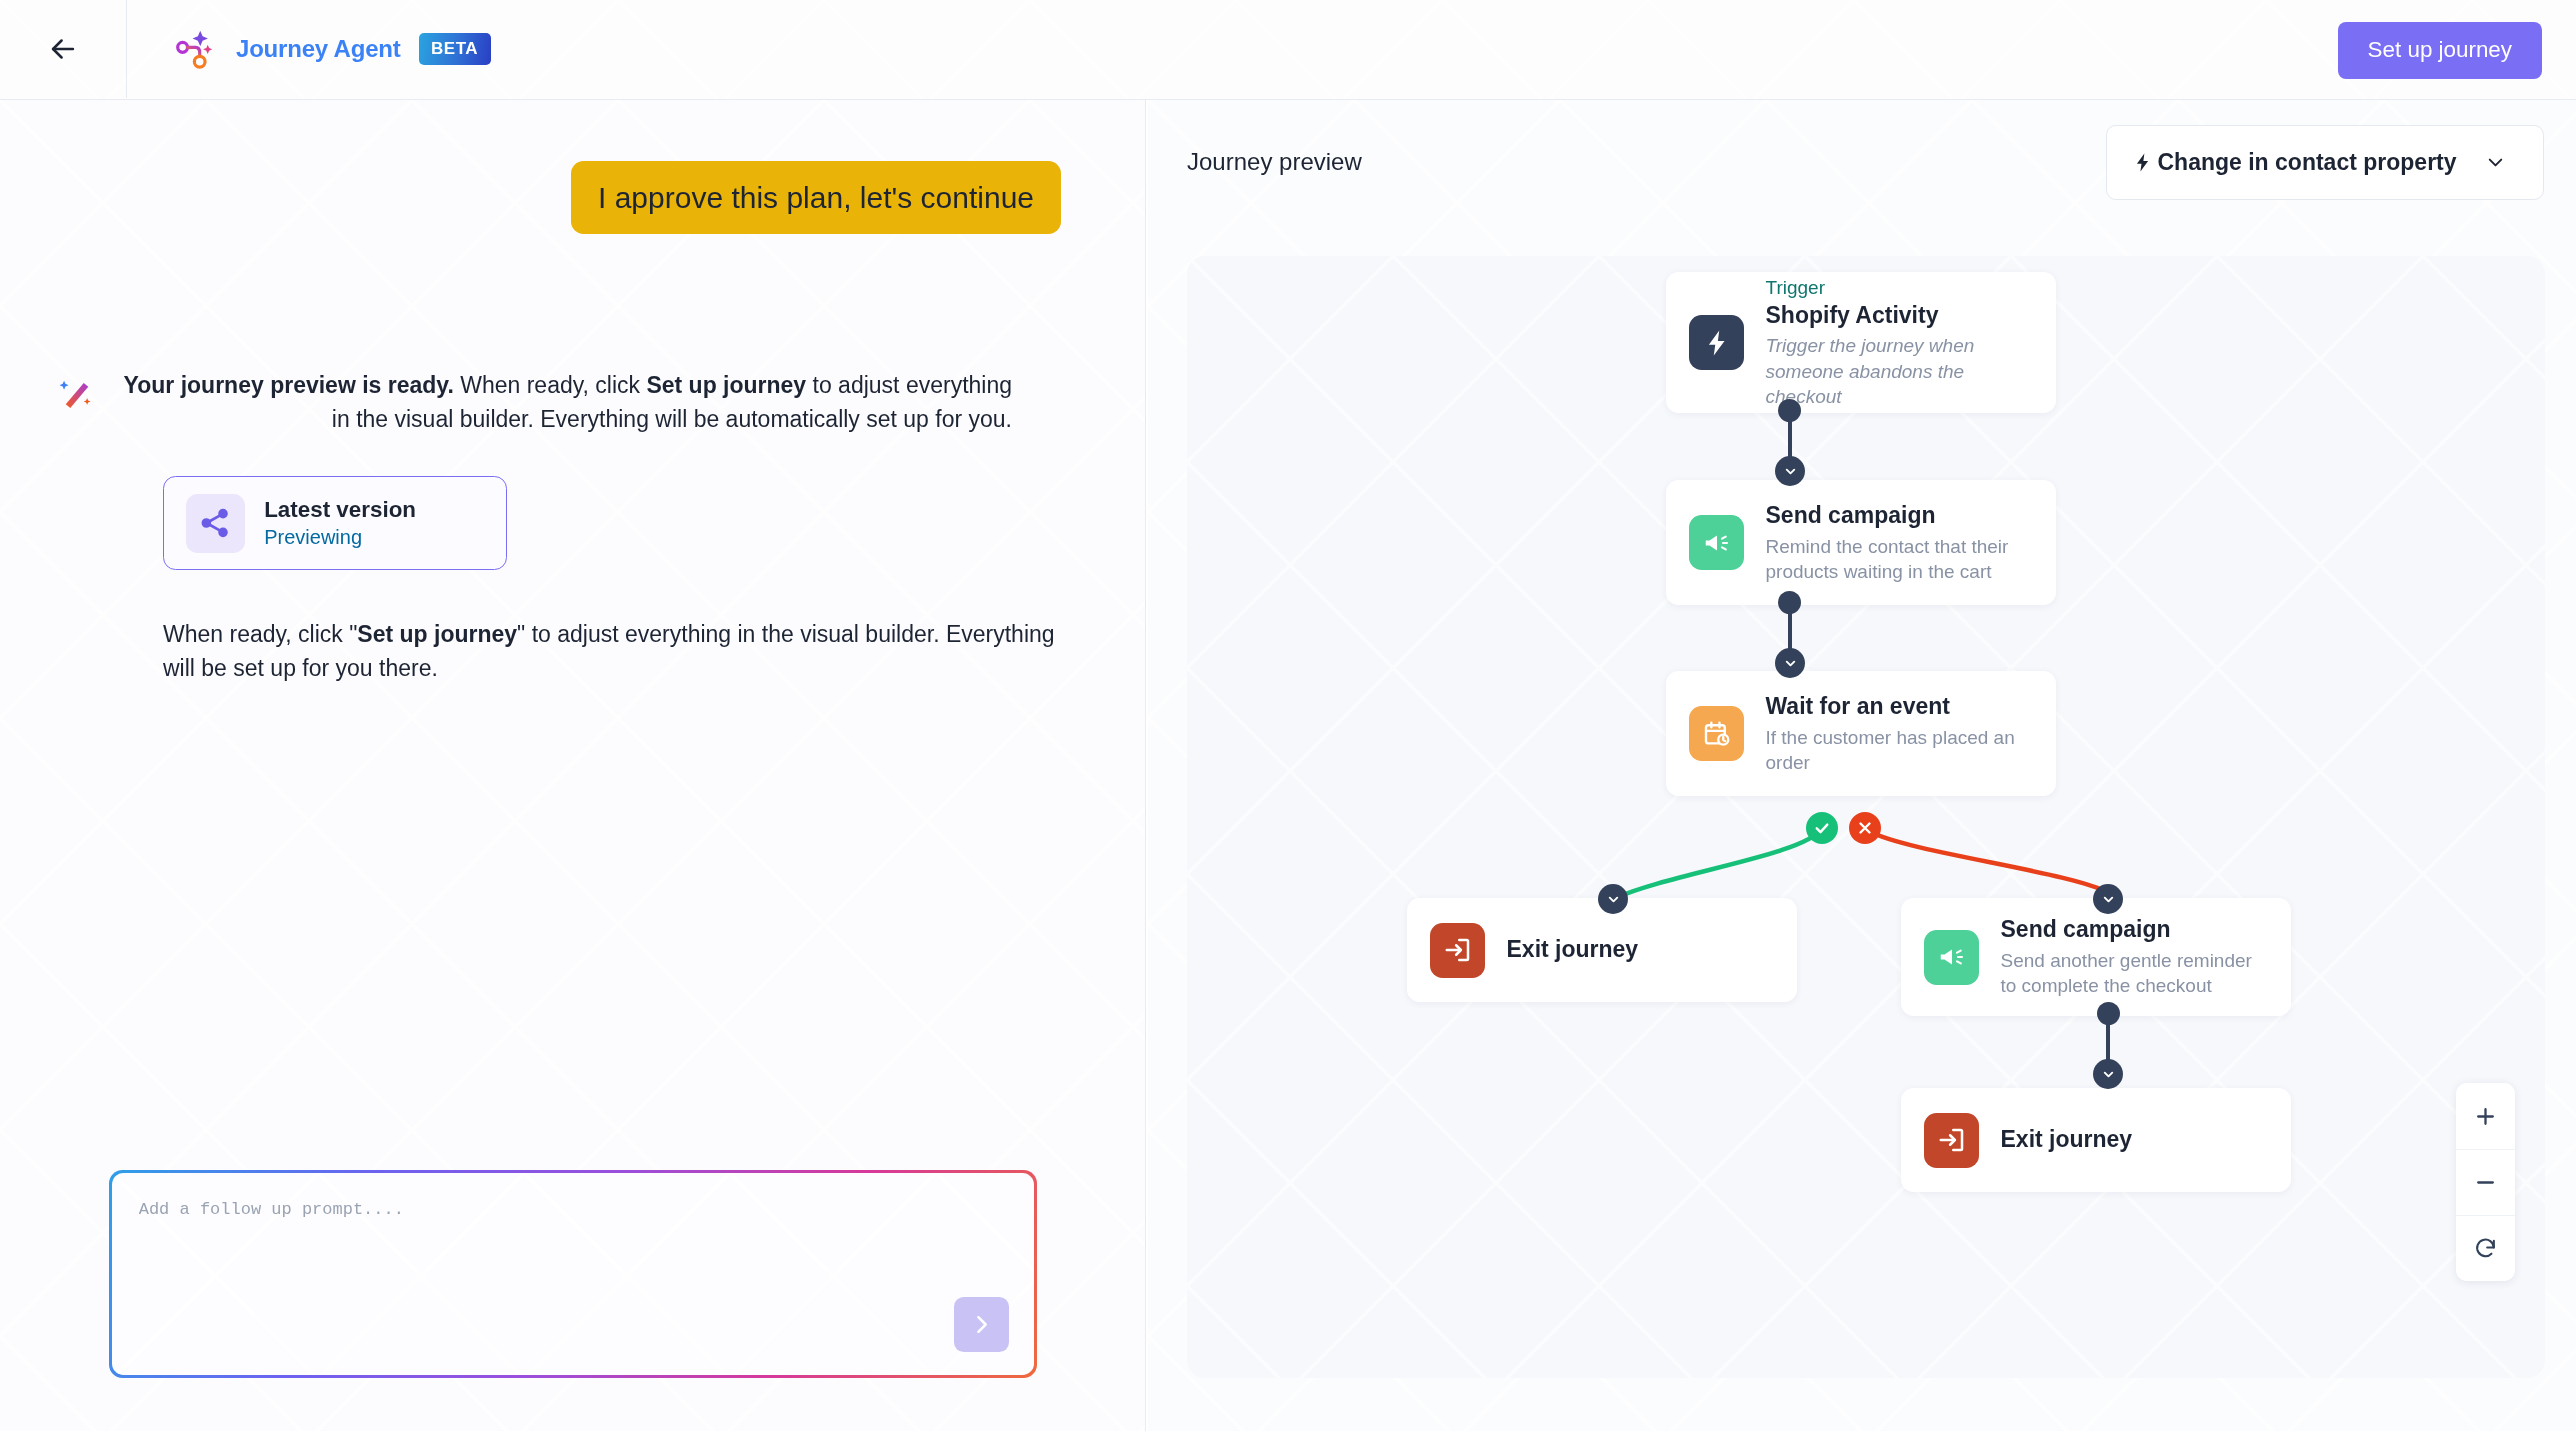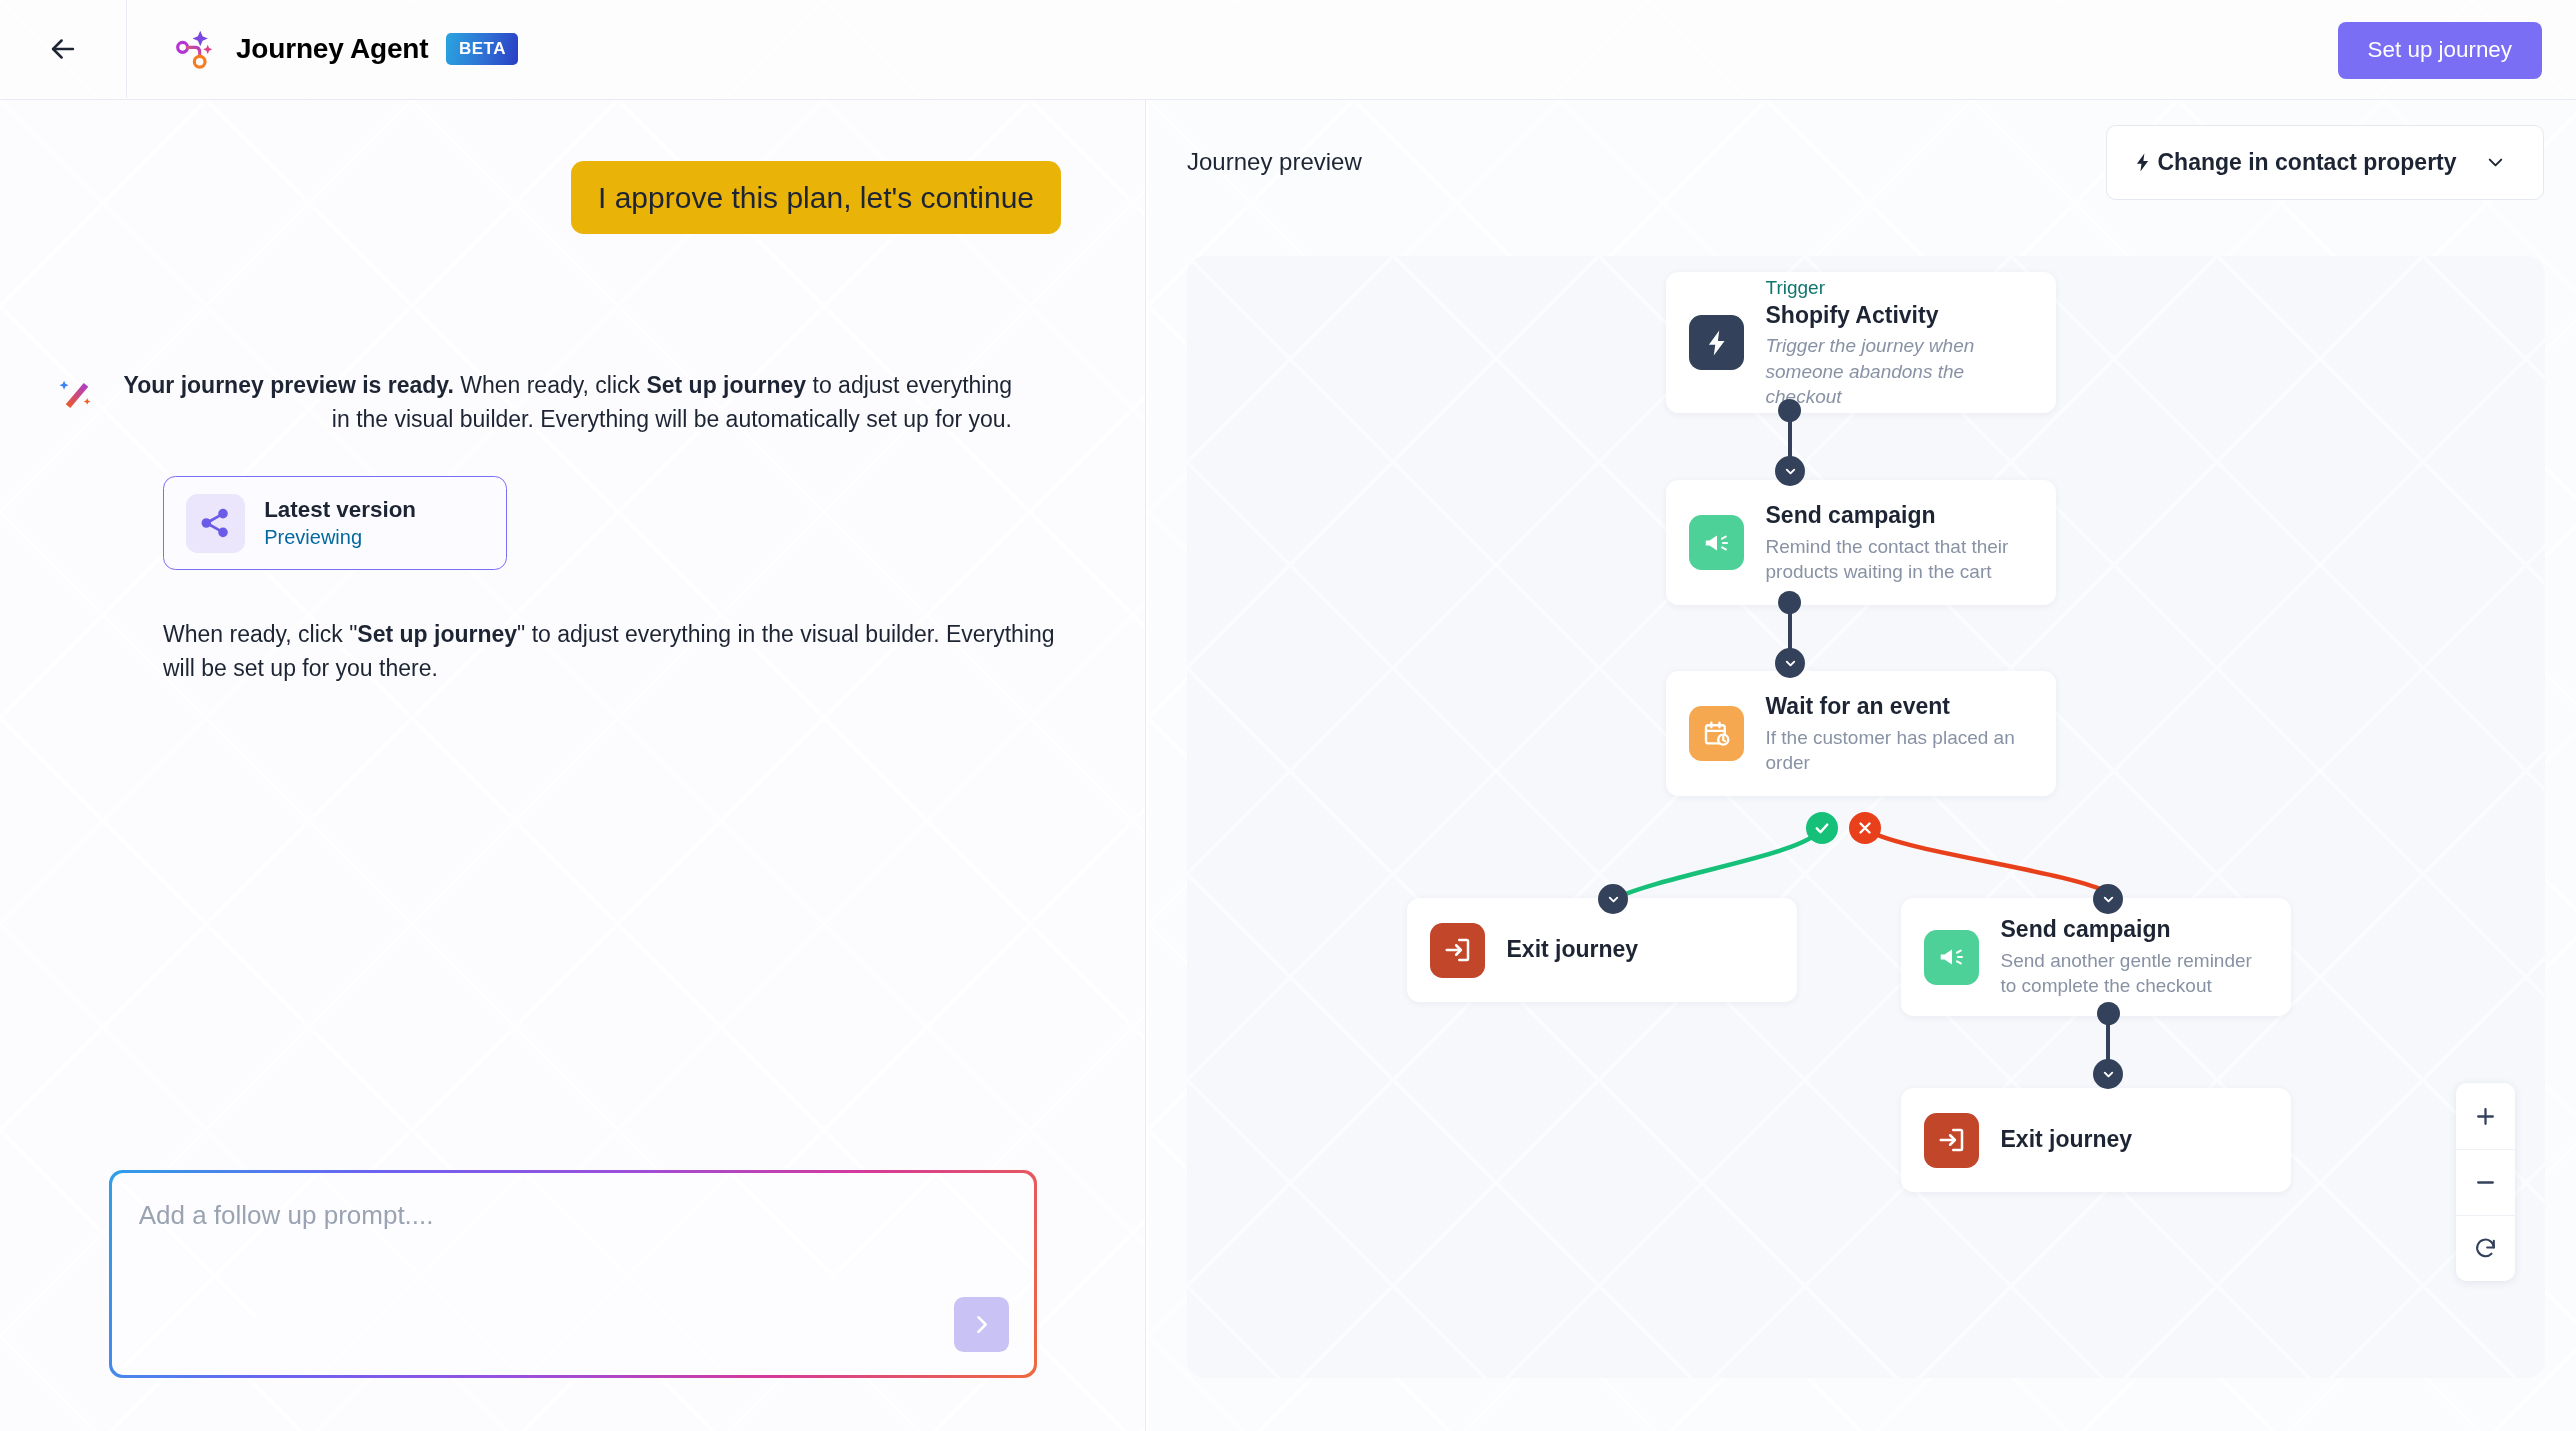--- a/index.html
+++ b/index.html
@@ -37,21 +37,21 @@
     cursor: pointer;
   }
   #back-cell svg { width: 34px; height: 34px; }
 
   #brand {
     position: absolute; left: 173px; top: 0; height: 98px;
     display: flex; align-items: center; gap: 0;
   }
   #brand-logo { width: 47px; height: 47px; margin-right: 16px; }
   #brand-title {
-    font-size: 28px; font-weight: 700; color: #000000; letter-spacing: -0.2px;
+    font-size: 24px; font-weight: 700; color: #3b82f6; letter-spacing: -0.2px;
     white-space: nowrap;
   }
   #beta-badge {
     margin-left: 18px;
     background: linear-gradient(100deg, #2aa4e0 0%, #2f6fd4 55%, #2a3ec4 100%);
     color: #ffffff; font-size: 17px; font-weight: 700;
     letter-spacing: 0.5px;
     padding: 5.4px 12.5px 6.3px; border-radius: 5px;
   }
 
@@ -136,22 +136,22 @@
     position: relative;
     width: 100%; height: 100%;
     background: #fdfcff;
     border-radius: 11.6px;
     overflow: hidden;
   }
   #prompt-input {
     position: absolute; left: 27px; top: 27px;
     width: 787px; height: 134px;
     border: none; outline: none; resize: none; background: transparent;
-    font-family: Liberation Sans, sans-serif;
-    font-size: 26px; color: #6d28d9;
+    font-family: Liberation Mono, monospace;
+    font-size: 17px; color: #6d28d9;
   }
   #prompt-input::placeholder { color: #9aa3b2; }
   #send-btn {
     position: absolute; right: 25px; bottom: 23px;
     width: 55px; height: 55px;
     background: #c8c2f5; border: none; border-radius: 9.8px;
     display: flex; align-items: center; justify-content: center;
     cursor: pointer;
   }
   #send-btn svg { width: 25px; height: 25px; }

